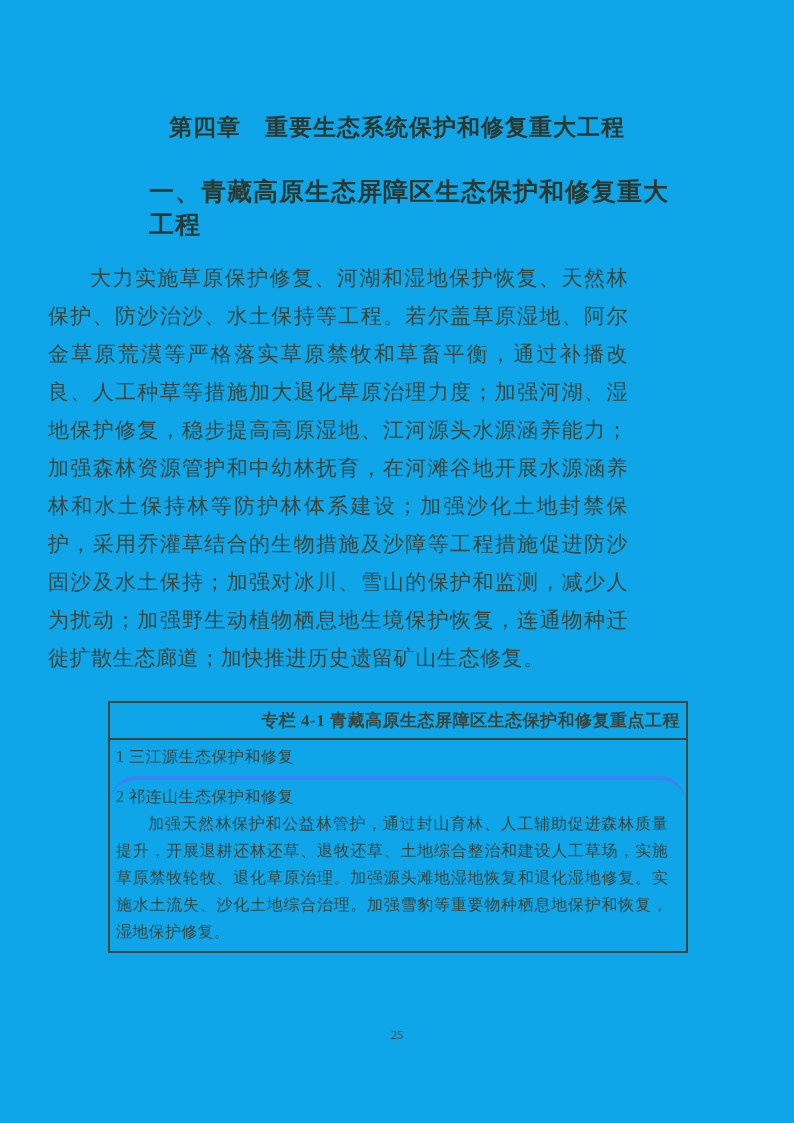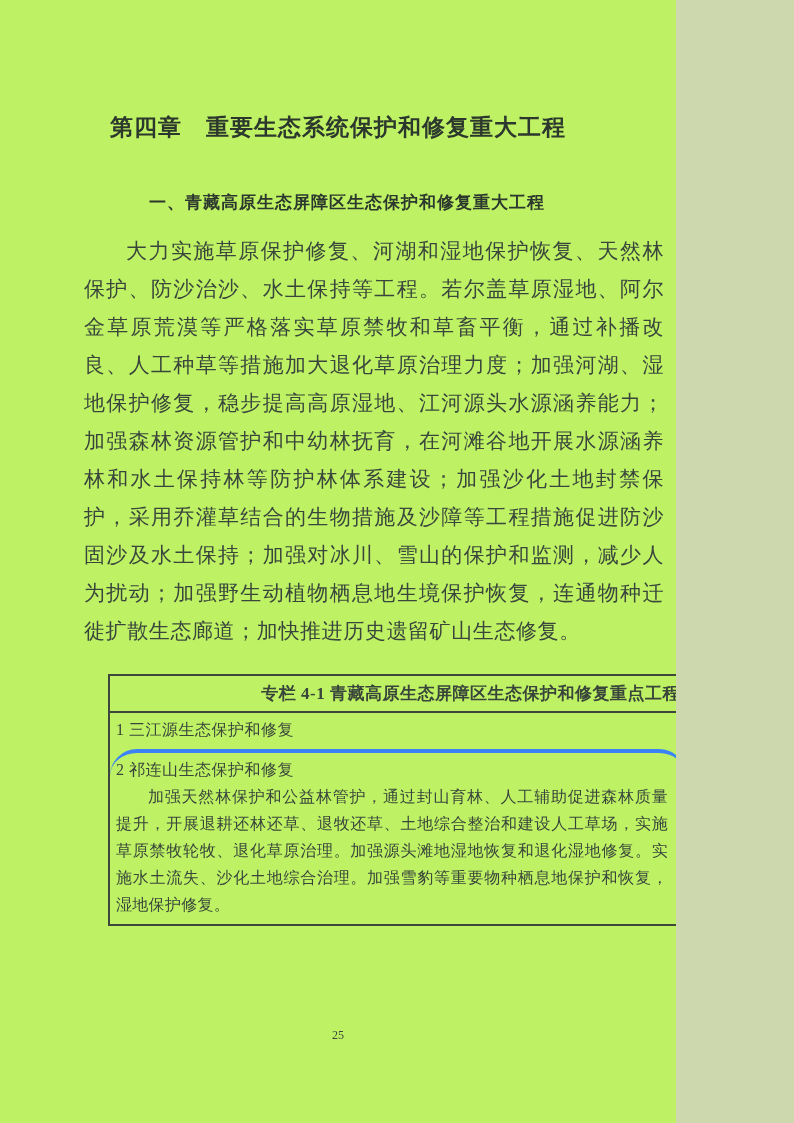--- a/index.html
+++ b/index.html
@@ -3,45 +3,45 @@
 <meta charset="utf-8">
 <style>
   * { margin: 0; padding: 0; box-sizing: border-box; }
   html, body { width: 794px; }
   body {
     font-family: "Liberation Serif", "DejaVu Serif", serif;
     background: #ced8ae;
   }
   .page {
     position: relative;
-    width: 676px;
+    width: 794px;
     height: 1123px;
-    background: #bef264;
+    background: #0ea5e9;
     overflow: hidden;
     color: #3a463c;
   }
   .chapter-title {
     margin-top: 112px;
     text-align: center;
     font-family: "Liberation Sans", "DejaVu Sans", sans-serif;
     font-size: 23px;
     font-weight: bold;
     color: #2c372d;
     letter-spacing: 1px;
   }
   .section-heading {
-    margin: 48px 107px 0 149px;
+    margin: 32px 107px 0 149px;
     font-family: "Liberation Sans", "DejaVu Sans", sans-serif;
-    font-size: 17px;
+    font-size: 25px;
     font-weight: bold;
     color: #2c372d;
     letter-spacing: 1px;
   }
   .body-paragraph {
-    margin: 18px 107px 0 84px;
+    margin: 18px 107px 0 48px;
     width: 580px;
     font-size: 21px;
     line-height: 38px;
     letter-spacing: 0.6px;
     text-align: justify;
     text-indent: 2em;
     color: #3a463c;
   }
   .feature-box {
     margin: 24px 106px 0 108px;

